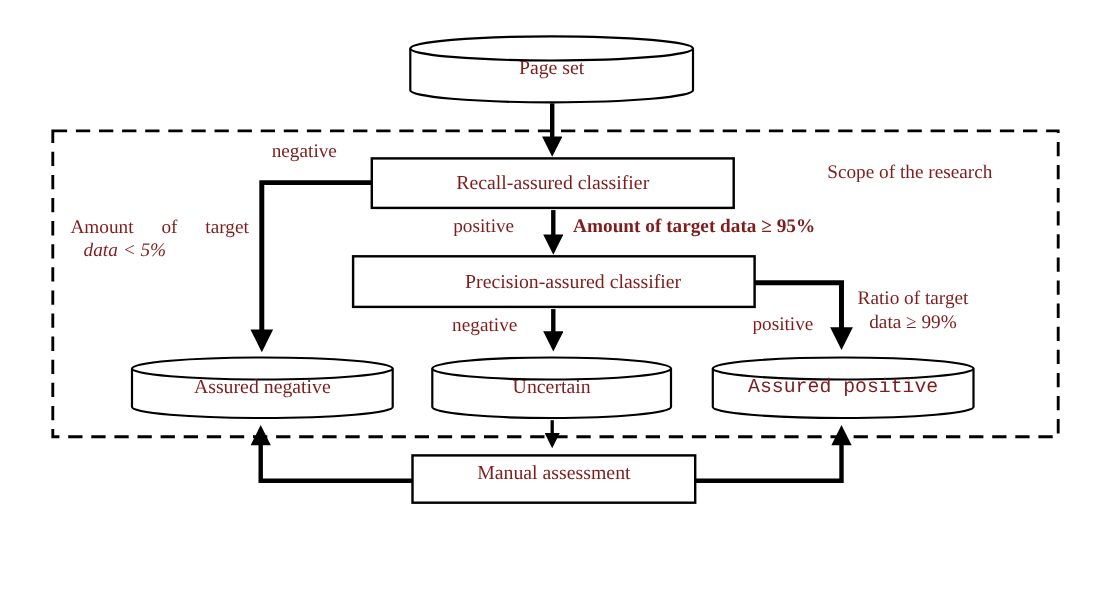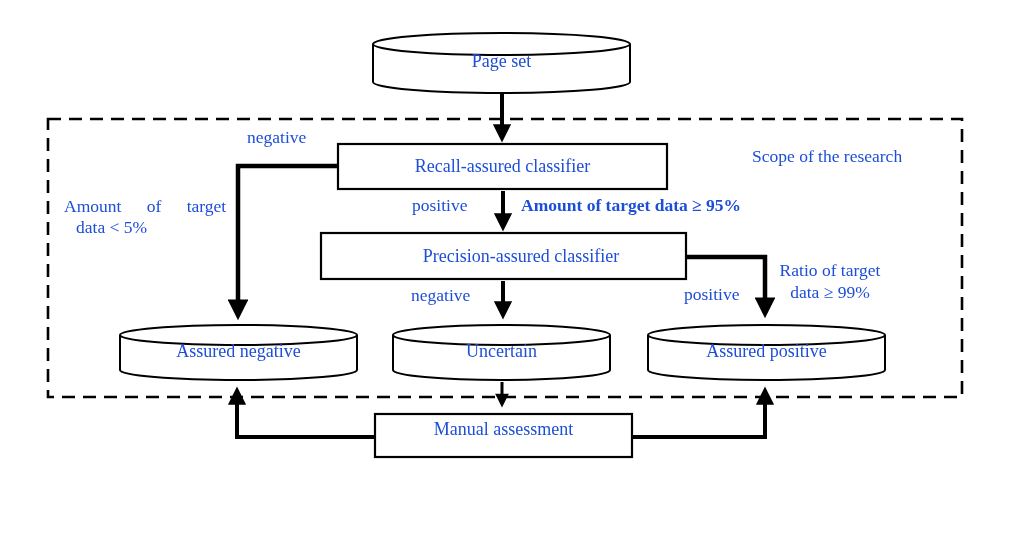--- a/index.html
+++ b/index.html
@@ -1,21 +1,21 @@
 <!DOCTYPE html>
 <html><head>
 <meta charset="utf-8">
 <style>
   html, body { margin: 0; padding: 0; background: #ffffff; }
   .fig {
     position: relative;
     width: 1010px;
     height: 541px;
     background: #ffffff;
-    color: #1d4ed8;
+    color: #7f1d1d;
     font-family: "Liberation Serif", serif;
     overflow: hidden;
   }
   .fig svg { position: absolute; left: 0; top: 0; }
   .node {
     position: absolute;
     display: flex;
     align-items: center;
     justify-content: center;
     text-align: center;
@@ -93,28 +93,28 @@
       <rect x="321" y="233" width="365" height="46"></rect>
       <rect x="375" y="414" width="257" height="43"></rect>
     </g>
   </svg>
 
   <div class="node" style="left:373px; top:38px;  width:257px; height:46px;">Page set</div>
   <div class="node" style="left:338px; top:144px; width:329px; height:45px;text-align:center;">Recall-assured classifier</div>
   <div class="node" style="left:321px; top:233px; width:400px; height:46px;">Precision-assured classifier</div>
   <div class="node" style="left:120px; top:330px; width:237px; height:43px;">Assured negative</div>
   <div class="node" style="left:393px; top:330px; width:217px; height:43px;">Uncertain</div>
-  <div class="node" style="left:648px; top:330px; width:237px; height:43px;">Assured positive</div>
+  <div class="node" style="left:648px; top:330px; width:237px; height:43px;font-family:Liberation Mono, monospace;">Assured positive</div>
   <div class="node" style="left:375px; top:409px; width:257px; height:40px;">Manual assessment</div>
 
   <div class="lbl" style="left:247px; top:127px;">negative</div>
   <div class="lbl" style="left:412px; top:195px;">positive</div>
   <div class="lbl" style="left:521px; top:195px;font-weight:bold;">Amount of target data ≥ 95%</div>
   <div class="lbl spread" style="left:64px; top:196px;text-align:right;">Amount of target</div>
-  <div class="lbl" style="left:76px; top:217px;">data &lt; 5%</div>
+  <div class="lbl" style="left:76px; top:217px;font-style:italic;">data &lt; 5%</div>
   <div class="lbl" style="left:411px; top:285px;">negative</div>
   <div class="lbl" style="left:684px; top:284px;">positive</div>
 
   <div class="ratio-block">
     <div>Ratio of target</div>
     <div>data ≥ 99%</div>
   </div>
 
   <div class="lbl" style="left:752px; top:146px;">Scope of the research</div>
 

